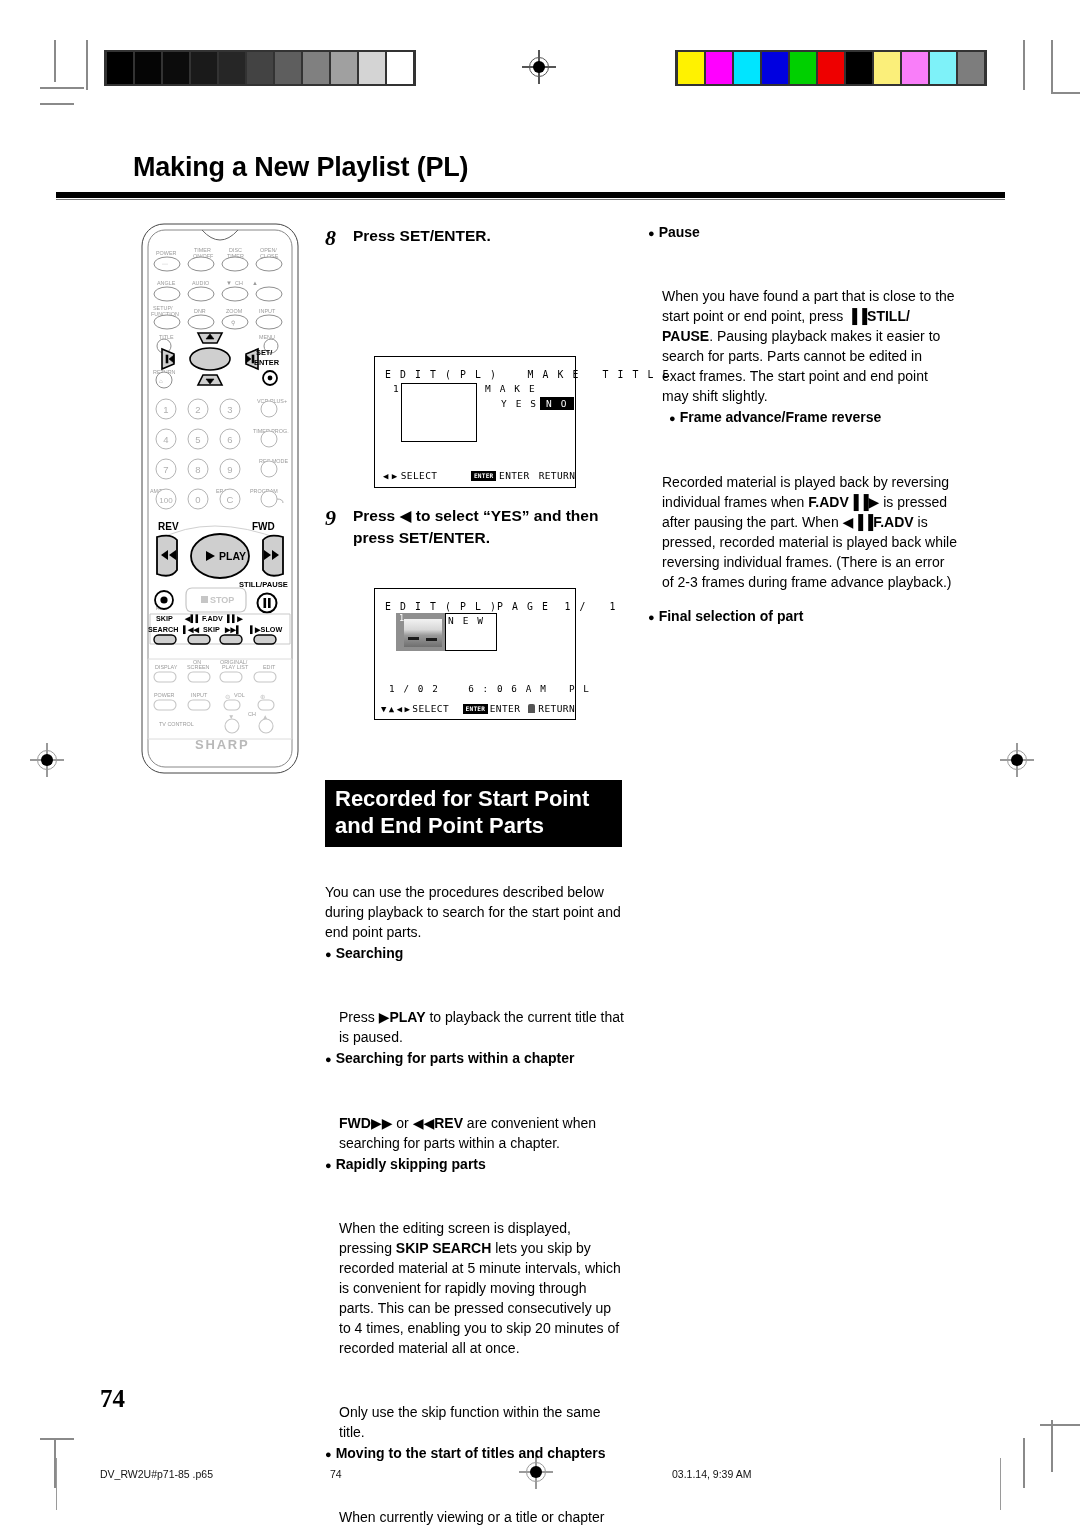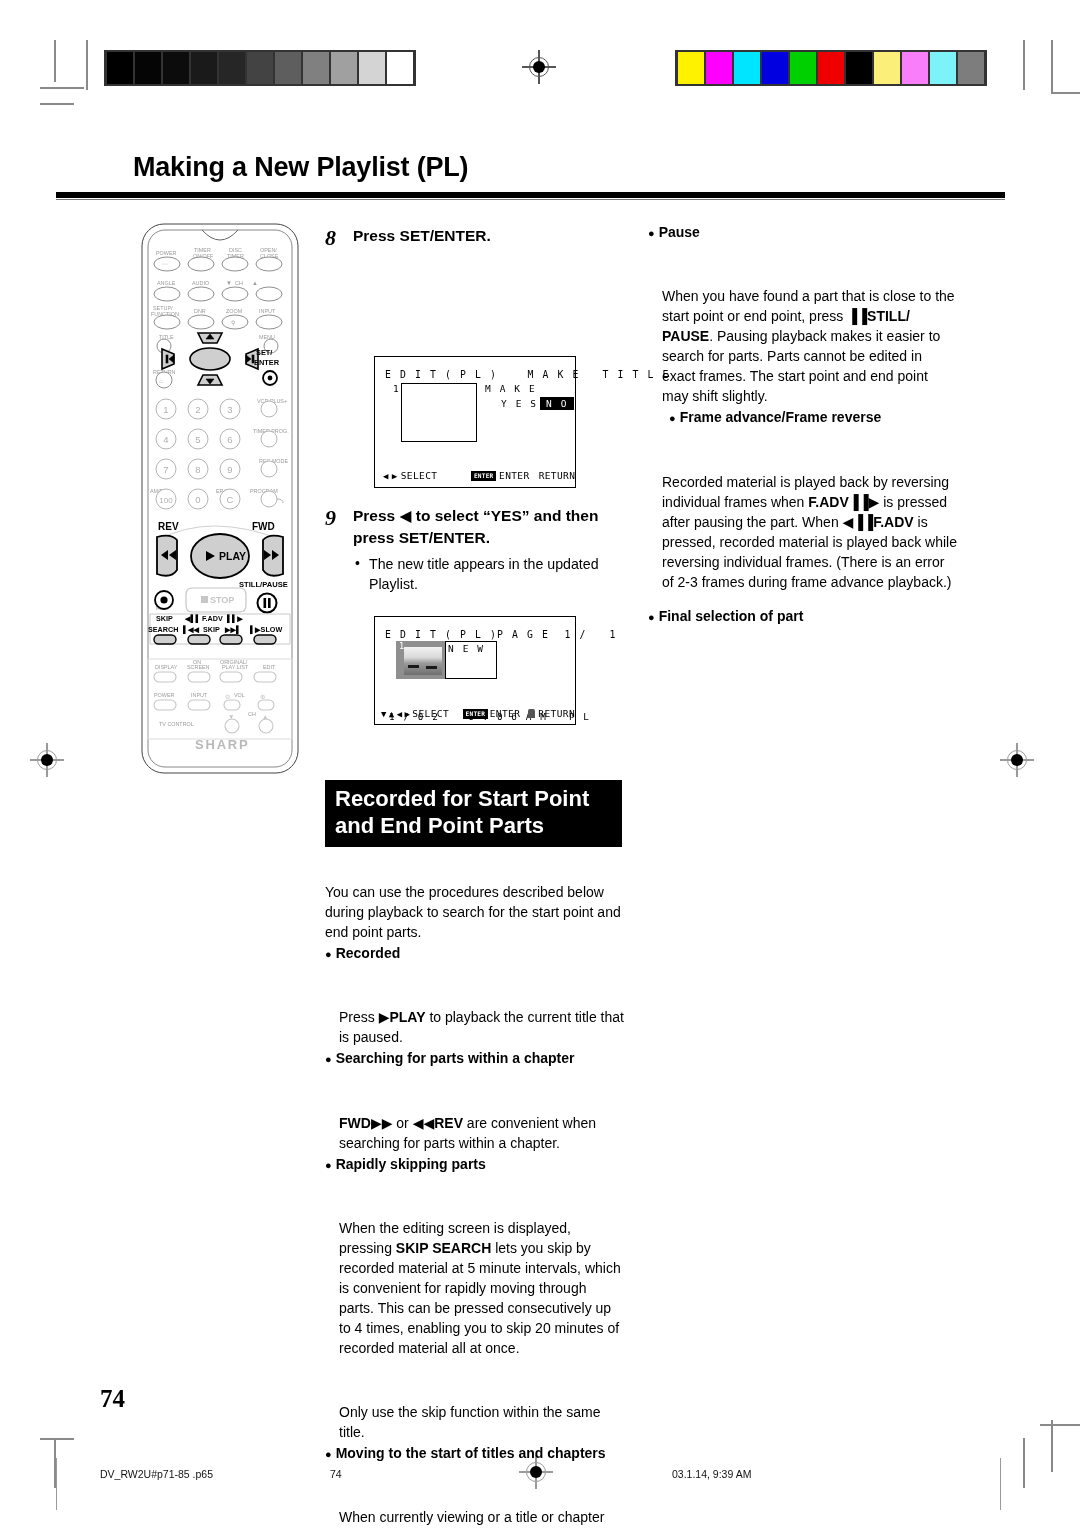--- a/index.html
+++ b/index.html
@@ -371,27 +371,24 @@
   </div>
 </div>
 
 <div style="position:absolute;left:325px;top:505px;width:300px;">
   <div class="step">
     <span class="stepnum">9</span>
     <div class="step-head">
       <span>Press </span><span>◀</span><span> to select “YES” and then</span><br>
       <span>press </span><b class="t">SET/ENTER</b><span>.</span>
     </div>
-    <ul>
-      <li>The new title appears in the updated Playlist.</li>
-    </ul>
-  </div>
-</div>
-
-<div class="osd" style="left:374px;top:616px;width:202px;height:109px;text-decoration:underline;">
+  </div>
+</div>
+
+<div class="osd" style="left:374px;top:588px;width:202px;height:132px;text-decoration:underline;">
   <div class="line" style="left:10px;top:12px;font-size:9.8px;">E D I T ( P L )</div>
   <div class="line" style="left:122px;top:12px;font-size:9.8px;">P A G E  1 /   1</div>
   <div style="position:absolute;left:21px;top:24px;width:49px;height:38px;background:#8f8f8f;">
      <div style="position:absolute;left:8px;top:6px;width:38px;height:28px;
                  background:linear-gradient(180deg,#f2f2f2 0%,#d8d8d8 38%,#9a9a9a 58%,#6f6f6f 100%);">
        <div style="position:absolute;left:4px;top:18px;width:11px;height:3px;background:#1a1a1a;"></div>
        <div style="position:absolute;left:22px;top:19px;width:11px;height:3px;background:#1a1a1a;"></div>
      </div>
   </div>
   <div class="line" style="left:24px;top:24px;font-size:8.5px;color:#fff;">1</div>
@@ -412,21 +409,21 @@
 </div>
 
 <div class="sec-head" style="left:325px;top:780px;width:297px;">
   <div>Recorded for Start Point</div>
   <div>and End Point Parts</div>
 </div>
 
 <div style="position:absolute;left:325px;top:838px;width:300px;">
   <div class="body-text">You can use the procedures described below during playback to search for the start point and end point parts.</div>
 
-  <div class="bullet-head" style="margin-top:1px;">Recorded</div>
+  <div class="bullet-head" style="margin-top:1px;">Searching</div>
   <div class="body-text indent">
     <span>Press </span><b class="t">▶PLAY</b><span> to playback the current title that is paused.</span>
   </div>
 
   <div class="bullet-head" style="margin-top:1px;">Searching for parts within a chapter</div>
   <div class="body-text indent">
     <b class="t">FWD▶▶</b><span> or </span><b class="t">◀◀REV</b><span> are convenient when searching for parts within a chapter.</span>
   </div>
 
   <div class="bullet-head" style="margin-top:1px;">Rapidly skipping parts</div>

